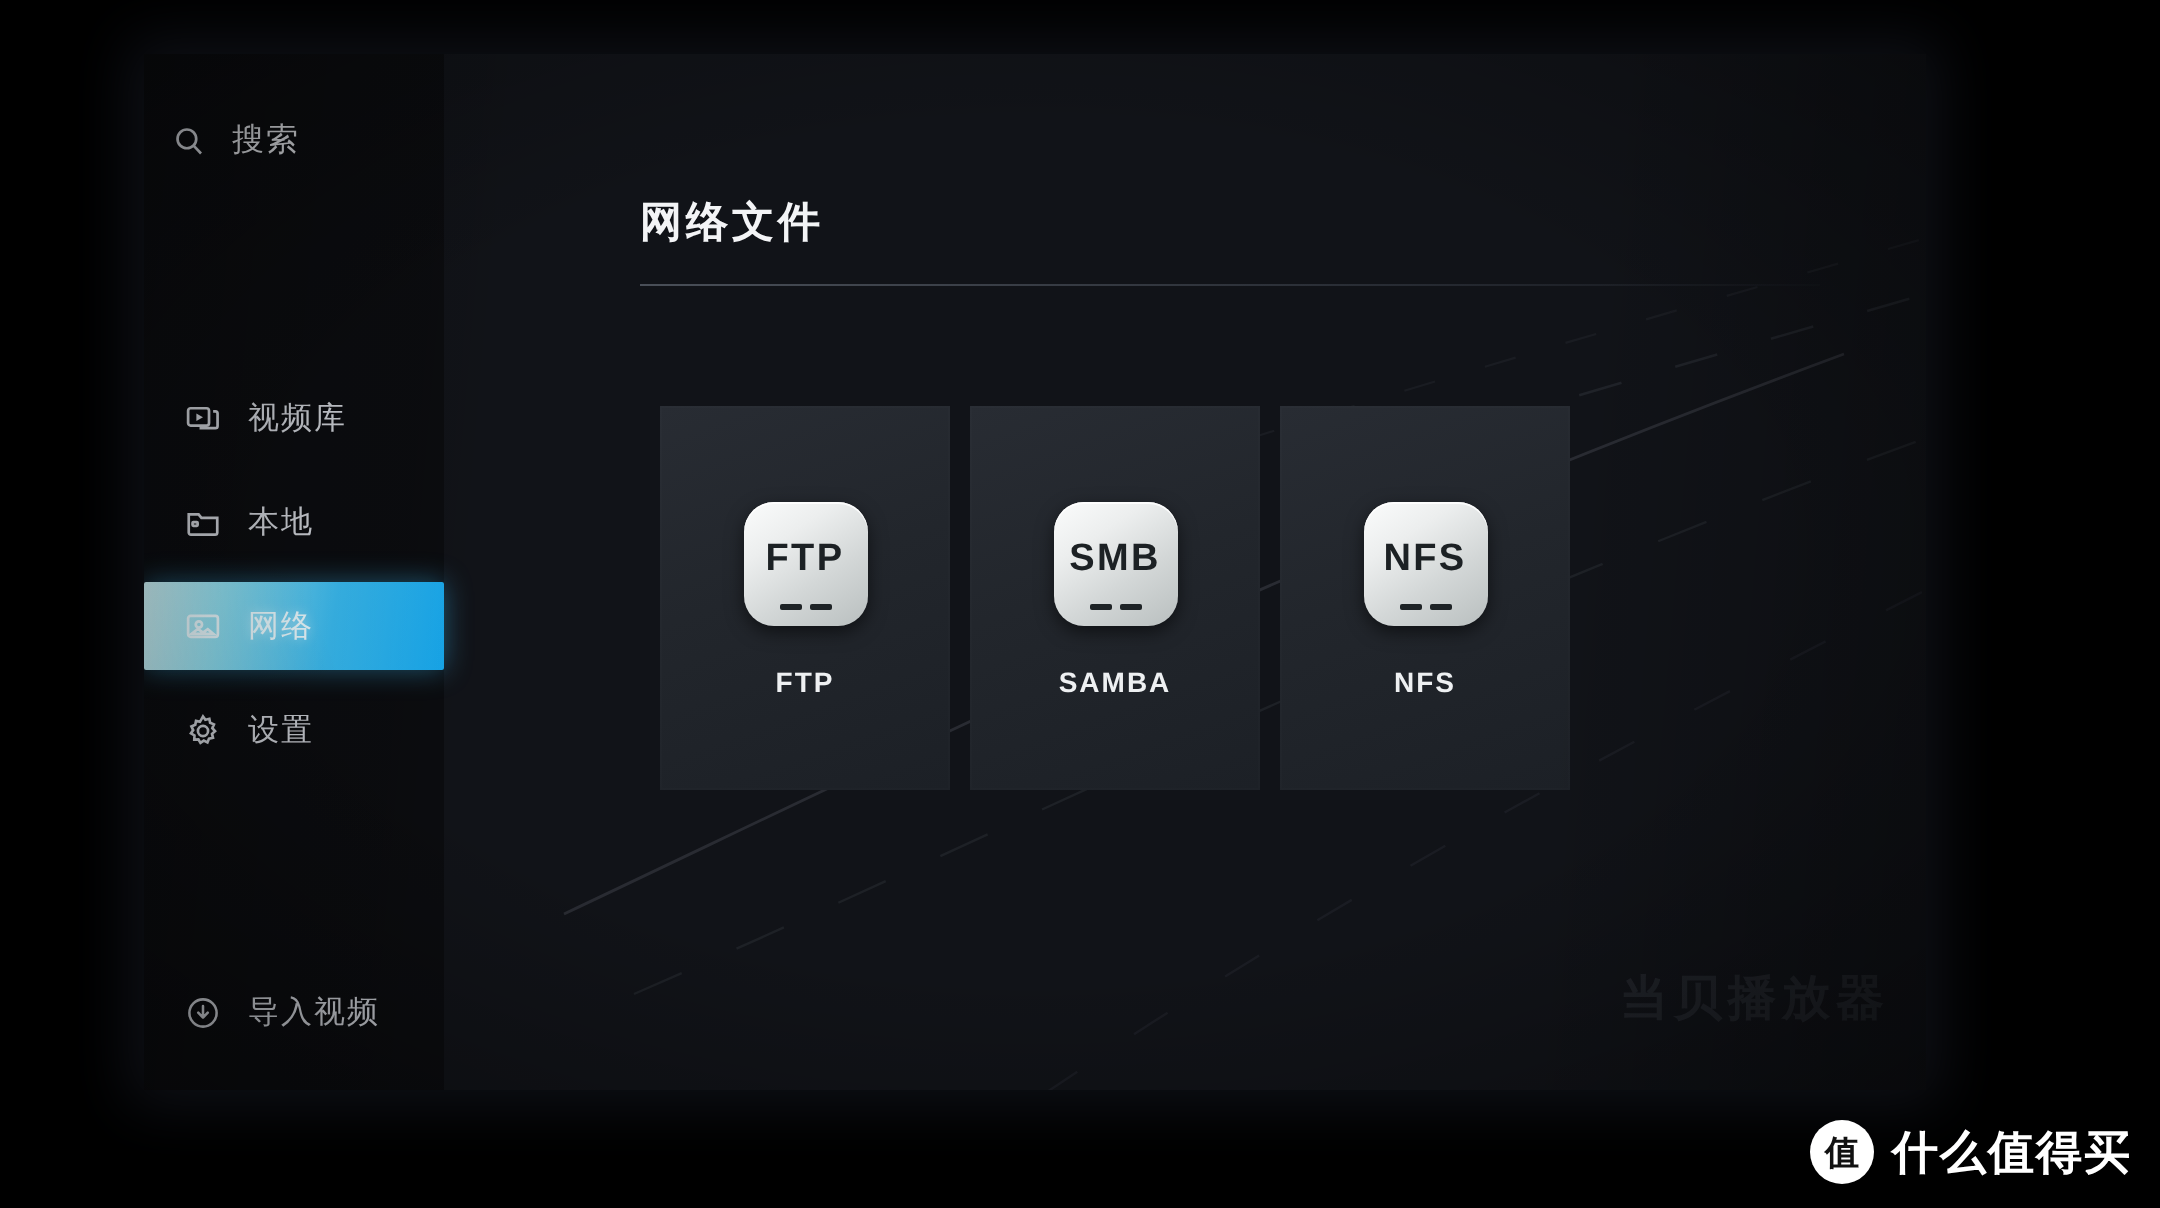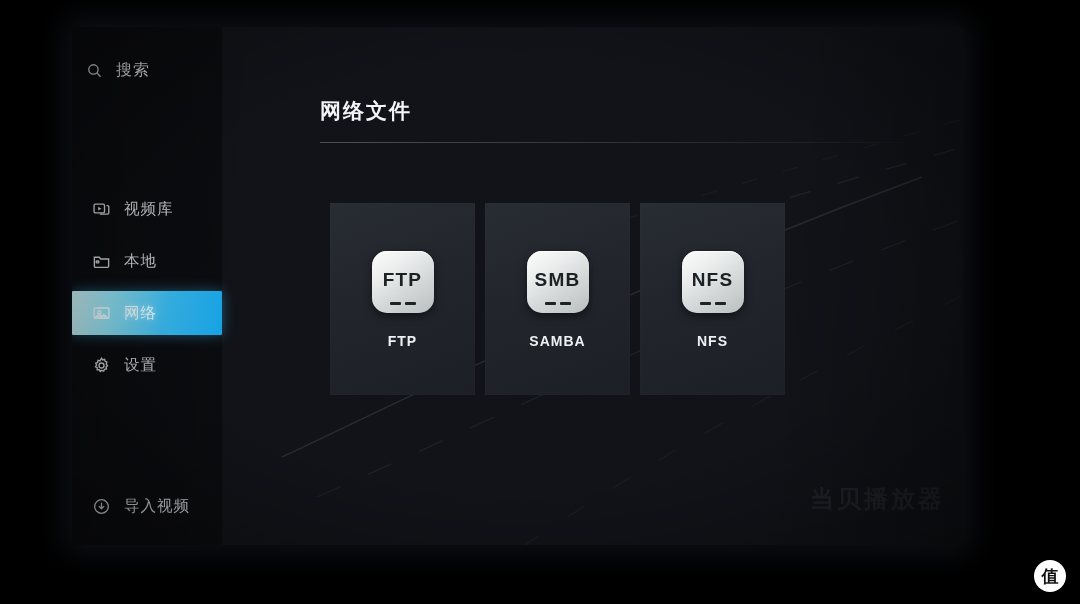--- a/index.html
+++ b/index.html
@@ -262,15 +262,16 @@
 
       <div class="watermark">当贝播放器</div>
 
     </div>
 
     <div class="screen-vignette"></div>
   </div>
 
   <div class="smzdm">
     <span class="mark">值</span>
+    <span class="txt">什么值得买</span>
   </div>
 
 </div>
 
 </body></html>

